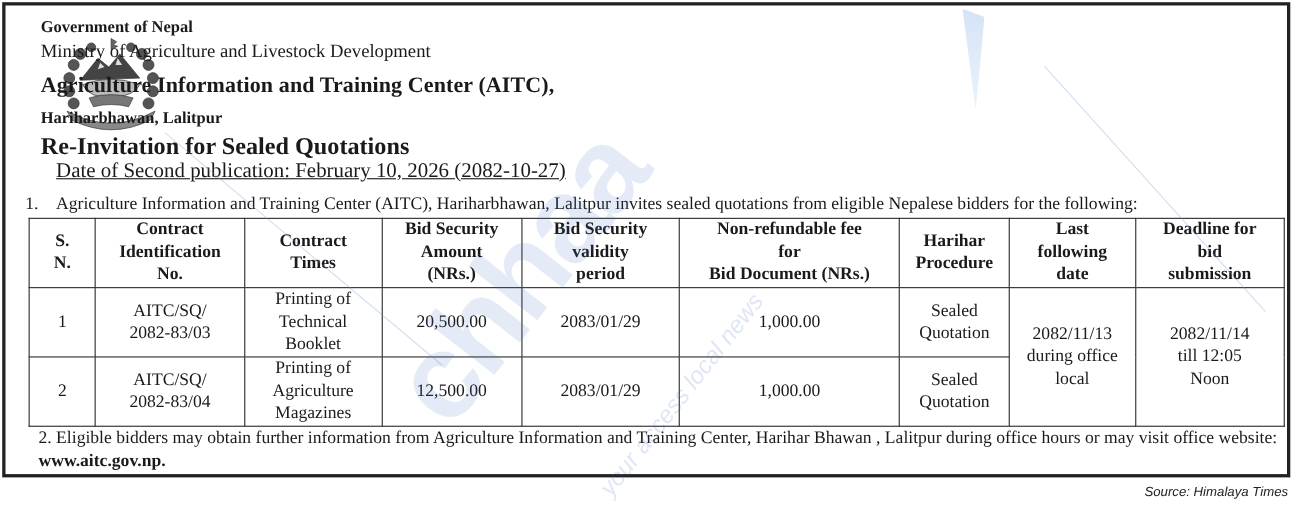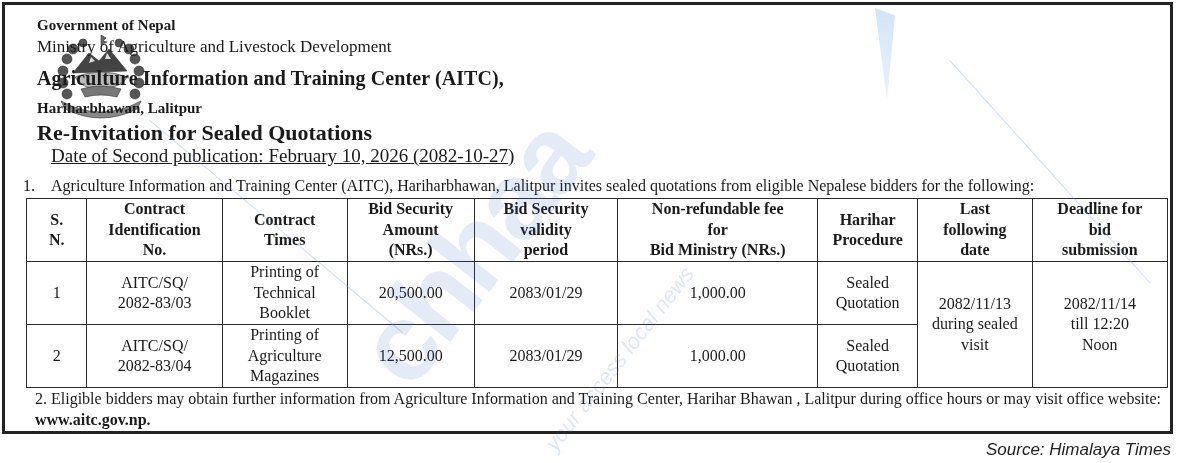--- a/index.html
+++ b/index.html
@@ -32,21 +32,21 @@
       line-height: 20.5px;
     }
     table.bids th { font-weight: bold; height: 62px; }
     table.bids td { height: 62px; }
     .note2 {
       position: absolute; left: 18px; top: 383px; width: 1150px; font-size: 16px; line-height: 21px; margin-left: 12px;
     }
     .note2 b { font-weight: bold; }
     .source {
       position: absolute; right: 10px; top: 440px; font-family: "Liberation Sans", "DejaVu Sans", sans-serif;
-      font-style: italic; font-size: 17px; color: #222;
+      font-style: italic; font-size: 12px; color: #222;
     }
     .wm-big {
       position: absolute; left: 330px; top: 330px; transform: rotate(-52deg); transform-origin: left top;
       font-family: "Liberation Sans", sans-serif; font-weight: bold; font-size: 110px; color: #3a6bc4;
       opacity: 0.13; letter-spacing: -4px; white-space: nowrap; pointer-events: none;
     }
     .wm-small {
       position: absolute; left: 540px; top: 440px; transform: rotate(-52deg); transform-origin: left top;
       font-family: "Liberation Sans", sans-serif; font-style: italic; font-size: 22px; color: #3a6bc4;
       opacity: 0.16; white-space: nowrap; pointer-events: none;
@@ -118,37 +118,37 @@
         <col style="width:110px">
         <col style="width:130px">
     </colgroup>
     <thead>
       <tr>
         <th><span>S.</span><br><span>N.</span></th>
         <th><span>Contract</span><br><span>Identification</span><br><span>No.</span></th>
         <th><span>Contract</span><br><span>Times</span></th>
         <th><span>Bid Security</span><br><span>Amount</span><br><span>(NRs.)</span></th>
         <th><span>Bid Security</span><br><span>validity</span><br><span>period</span></th>
-        <th><span>Non-refundable fee</span><br><span>for</span><br><span>Bid Ministry (NRs.)</span></th>
+        <th><span>Non-refundable fee</span><br><span>for</span><br><span>Bid Document (NRs.)</span></th>
         <th><span>Harihar</span><br><span>Procedure</span></th>
         <th><span>Last</span><br><span>following</span><br><span>date</span></th>
         <th><span>Deadline for</span><br><span>bid</span><br><span>submission</span></th>
       </tr>
     </thead>
     <tbody>
       <tr>
         <td>1</td>
         <td><span>AITC/SQ/</span><br><span>2082-83/03</span></td>
         <td><span>Printing of</span><br><span>Technical</span><br><span>Booklet</span></td>
         <td>20,500.00</td>
         <td>2083/01/29</td>
         <td>1,000.00</td>
         <td><span>Sealed</span><br><span>Quotation</span></td>
-        <td rowspan="2"><span>2082/11/13</span><br><span>during sealed</span><br><span>visit</span></td>
-        <td rowspan="2"><span>2082/11/14</span><br><span>till 12:20</span><br><span>Noon</span></td>
+        <td rowspan="2"><span>2082/11/13</span><br><span>during office</span><br><span>local</span></td>
+        <td rowspan="2"><span>2082/11/14</span><br><span>till 12:05</span><br><span>Noon</span></td>
       </tr>
       <tr>
         <td>2</td>
         <td><span>AITC/SQ/</span><br><span>2082-83/04</span></td>
         <td><span>Printing of</span><br><span>Agriculture</span><br><span>Magazines</span></td>
         <td>12,500.00</td>
         <td>2083/01/29</td>
         <td>1,000.00</td>
         <td><span>Sealed</span><br><span>Quotation</span></td>
       </tr>

